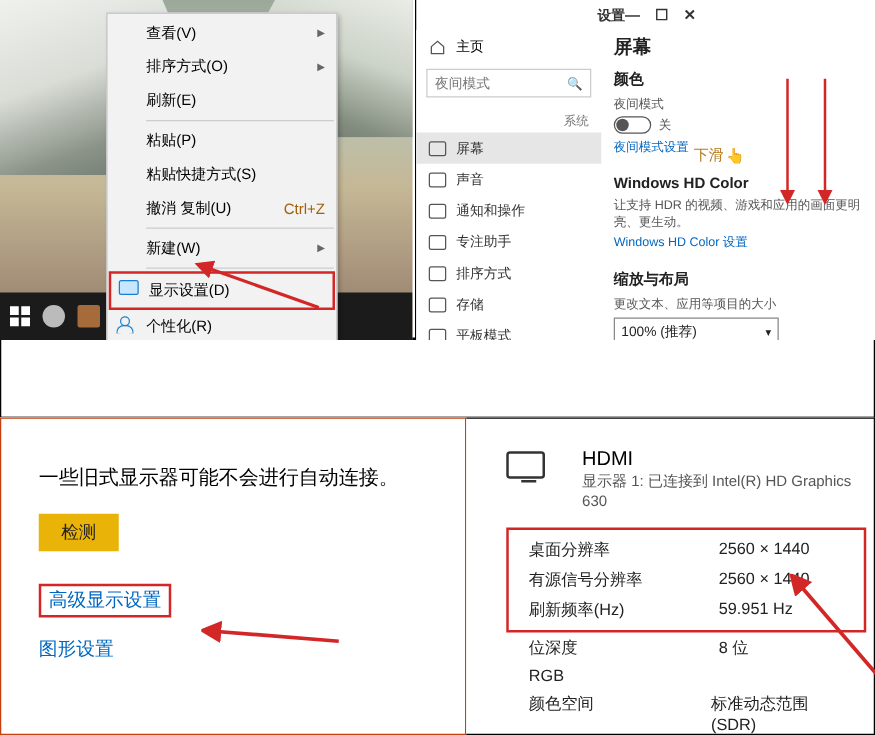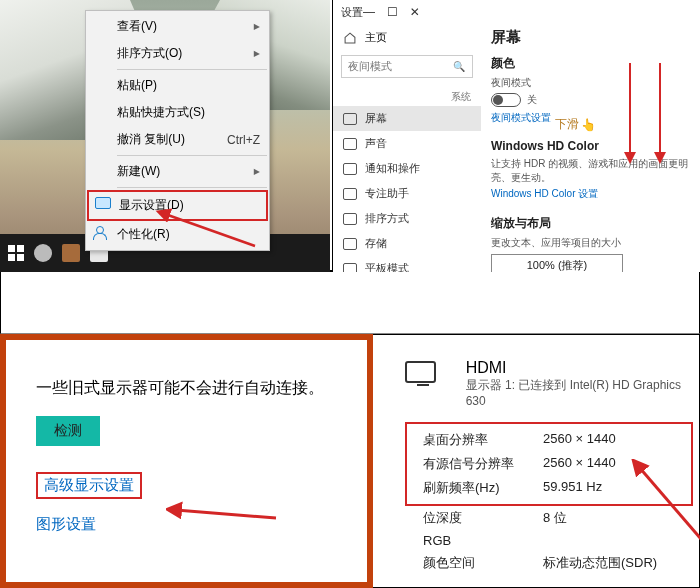--- a/index.html
+++ b/index.html
@@ -29,71 +29,71 @@
   .tb-start .q1 { top:0; left:0;} .tb-start .q2 { top:0; right:0;}
   .tb-start .q3 { bottom:0; left:0;} .tb-start .q4 { bottom:0; right:0;}
   .tb-icon.circle { border-radius: 50%; }
 
   
   .ctx { position: absolute; top: 10px; left: 85px; width: 185px; background: #f2f2f2; 
     border: 1px solid #bfbfbf; box-shadow: 2px 2px 4px rgba(0,0,0,0.25); padding: 2px 1px;}
   .ctx-item { padding: 5px 8px 5px 30px; font-size: 12px; display: flex; justify-content: space-between; align-items: center; position: relative; }
   .ctx-sep { height: 1px; background: #ccc; margin: 2px 1px 2px 30px; }
   .ctx-chevron::after { content: "▶"; font-size: 8px; color: #666; }
-  .ctx-item .shortcut { color: #404040; font-size: 12px; }
+  .ctx-item .shortcut { color: #a16207; font-size: 12px; }
   .ctx-item.ds { border: 2px solid #d32626; }
   .ctx-item .ico { position: absolute; left: 6px; top: 5px; width: 16px; height: 12px; }
   .ico-monitor { border: 1.5px solid #1a7fcc; border-radius: 2px; background: #c7e7ff; }
   .ico-person { width: 14px; height: 14px; }
   .ico-person::before { content:""; position:absolute; top:0; left:3px; width:6px; height:6px; border:1.5px solid #1a7fcc; border-radius:50%;}
   .ico-person::after { content:""; position:absolute; bottom:-2px; left:0; width:12px; height:6px; border:1.5px solid #1a7fcc; border-bottom:none; border-radius:6px 6px 0 0;}
 
   
   .settings-win { position: absolute; top: 0; left: 332px; width: 368px; height: 272px; background: #fff; border-left: 1px solid #000; }
-  .sw-titlebar { height: 24px; display: flex; align-items: center; justify-content: flex-start; padding: 0 6px 0 8px; font-size: 11px; color:#333; }
+  .sw-titlebar { height: 24px; display: flex; align-items: center; justify-content: center; padding: 0 6px 0 8px; font-size: 11px; color:#333;font-weight:bold; }
   .sw-titlebar .wbtns { display: flex; gap: 12px; font-size: 12px; }
   .sw-body { display: flex; height: calc(100% - 24px); }
   .sw-nav { width: 148px; background: #fff; padding-top: 2px; }
   .sw-nav .home { display: flex; align-items: center; gap: 8px; padding: 4px 10px; font-size: 11px;}
   .sw-nav .home svg { width:14px; height:14px; }
   .sw-nav .search { margin: 6px 8px; border: 1px solid #ccc; background:#fff; display:flex; align-items:center; justify-content:space-between; padding: 3px 6px; font-size: 11px; color:#777;}
   .sw-nav .cat { font-size: 10px; color:#777; padding: 6px 10px 2px; text-align: right; }
   .nav-item { display: flex; align-items: center; gap: 8px; padding: 5px 10px; font-size: 11px; color:#333; }
   .nav-item.sel { background: #e6e6e6; }
   .ni-ico { width: 14px; height: 12px; border: 1px solid #555; border-radius: 2px; flex-shrink:0; }
   .sw-content { flex: 1; padding: 4px 10px; font-size: 11px; color:#222; overflow:hidden;}
   .sw-content h2 { font-size: 15px; font-weight: 600; margin-bottom: 6px;}
   .sw-content h3 { font-size: 12px; font-weight: 600; margin: 8px 0 4px; color:#222;}
   .toggle { width: 30px; height: 14px; border: 1px solid #555; border-radius: 7px; display:inline-block; position:relative; vertical-align:middle;}
   .toggle::after { content:""; width:10px; height:10px; background:#555; border-radius:50%; position:absolute; top:1px; left:1px;}
   .link { color: #0067c0; font-size: 10px; cursor:pointer; }
   .desc { font-size: 10px; color:#555; }
-  .sel-box { width:132px; border:1px solid #888; padding:3px 5px; font-size:11px; display:flex; justify-content:space-between; align-items:center; margin-top:4px;flex-direction:column;}
+  .sel-box { width:132px; border:1px solid #888; padding:3px 5px; font-size:11px; display:flex; justify-content:space-between; align-items:center; margin-top:4px;}
   .ann-scroll { position:absolute; top:116px; left:555px; font-size:12px; color:#b57a1f; display:flex; align-items:center; gap:2px;}
   .ann-arrow-svg { position:absolute; }
   
   
   .middle-gap { position:absolute; top:272px; left:0; width:700px; height:62px; background:#fff; border:1px solid #000; border-top:none; border-bottom:1px solid #888;}
   
   
   .bottom { position:absolute; top:334px; left:0; width:700px; height:254px; display:flex; }
-  .bot-left { width:425px; height:100%; border:6px solid #c2410c; padding: 36px 12px 8px 30px; position:relative; background:#fff;}
+  .bot-left { width:425px; height:100%; border:1px solid #c2410c; padding: 36px 12px 8px 30px; position:relative; background:#fff;}
   .bot-left .txt { font-size: 16px; line-height: 1.5; }
-  .btn-detect { display:inline-block; background:#14b8a6; color:#222; padding: 6px 18px; font-size:14px; margin-top:16px; border:none;text-align:right;}
+  .btn-detect { display:inline-block; background:#eab308; color:#222; padding: 6px 18px; font-size:14px; margin-top:16px; border:none;text-align:right;}
   .hl1 { border:2px solid #d32626; display:inline-block; padding: 2px 6px; margin-top:26px;}
   .hl1 a { color:#0067c0; font-size:15px; }
   .link2 { color:#0067c0; font-size:15px; display:block; margin-top:16px;}
   .bot-right { flex:1; height:100%; border:1px solid #000; border-left:none; padding: 24px 6px 8px 32px; background:#fff; position:relative;}
   .hdmi-row { display:flex; align-items:flex-start; gap:30px;justify-content:flex-end; }
   .mon-ico { width:32px; height:22px; border:2px solid #333; border-radius:3px; position:relative; margin-top:2px;}
   .mon-ico::after { content:""; position:absolute; bottom:-5px; left:10px; width:12px; height:2px; background:#333;}
   .hdmi-title { font-size:16px; }
   .hdmi-sub { font-size:12px; color:#555; }
   .info-box { border:2px solid #d32626; margin-top:14px; padding:4px 2px 4px 0; width:288px;}
-  .info-row { display:flex; font-size:13px; padding:3px 16px;}
+  .info-row { display:flex; font-size:13px; padding:3px 16px;gap:32px;}
   .info-row .k { width:120px; color:#222;}
   .info-row .v { color:#222;}
   .bot-right .link { font-size:13px; display:block; margin-top:14px;}
 </style>
 </head>
 <body>
 
 <div class="top">
   <div class="desktop-bg">
     <div class="mountain1"></div>
@@ -110,20 +110,23 @@
       <div class="tb-icon" style="background:#e8e8e8;"></div>
     </div>
   </div>
 
   <div class="ctx">
     <div class="ctx-item ctx-chevron">
         <span>查看(V)</span>
       </div>
     <div class="ctx-item ctx-chevron">
         <span>排序方式(O)</span>
+      </div>
+    <div class="ctx-item">
+        <span>刷新(E)</span>
       </div>
     <div class="ctx-sep"></div>
     <div class="ctx-item">
         <span>粘贴(P)</span>
       </div>
     <div class="ctx-item">
         <span>粘贴快捷方式(S)</span>
       </div>
     <div class="ctx-item">
         <span>撤消 复制(U)</span>

